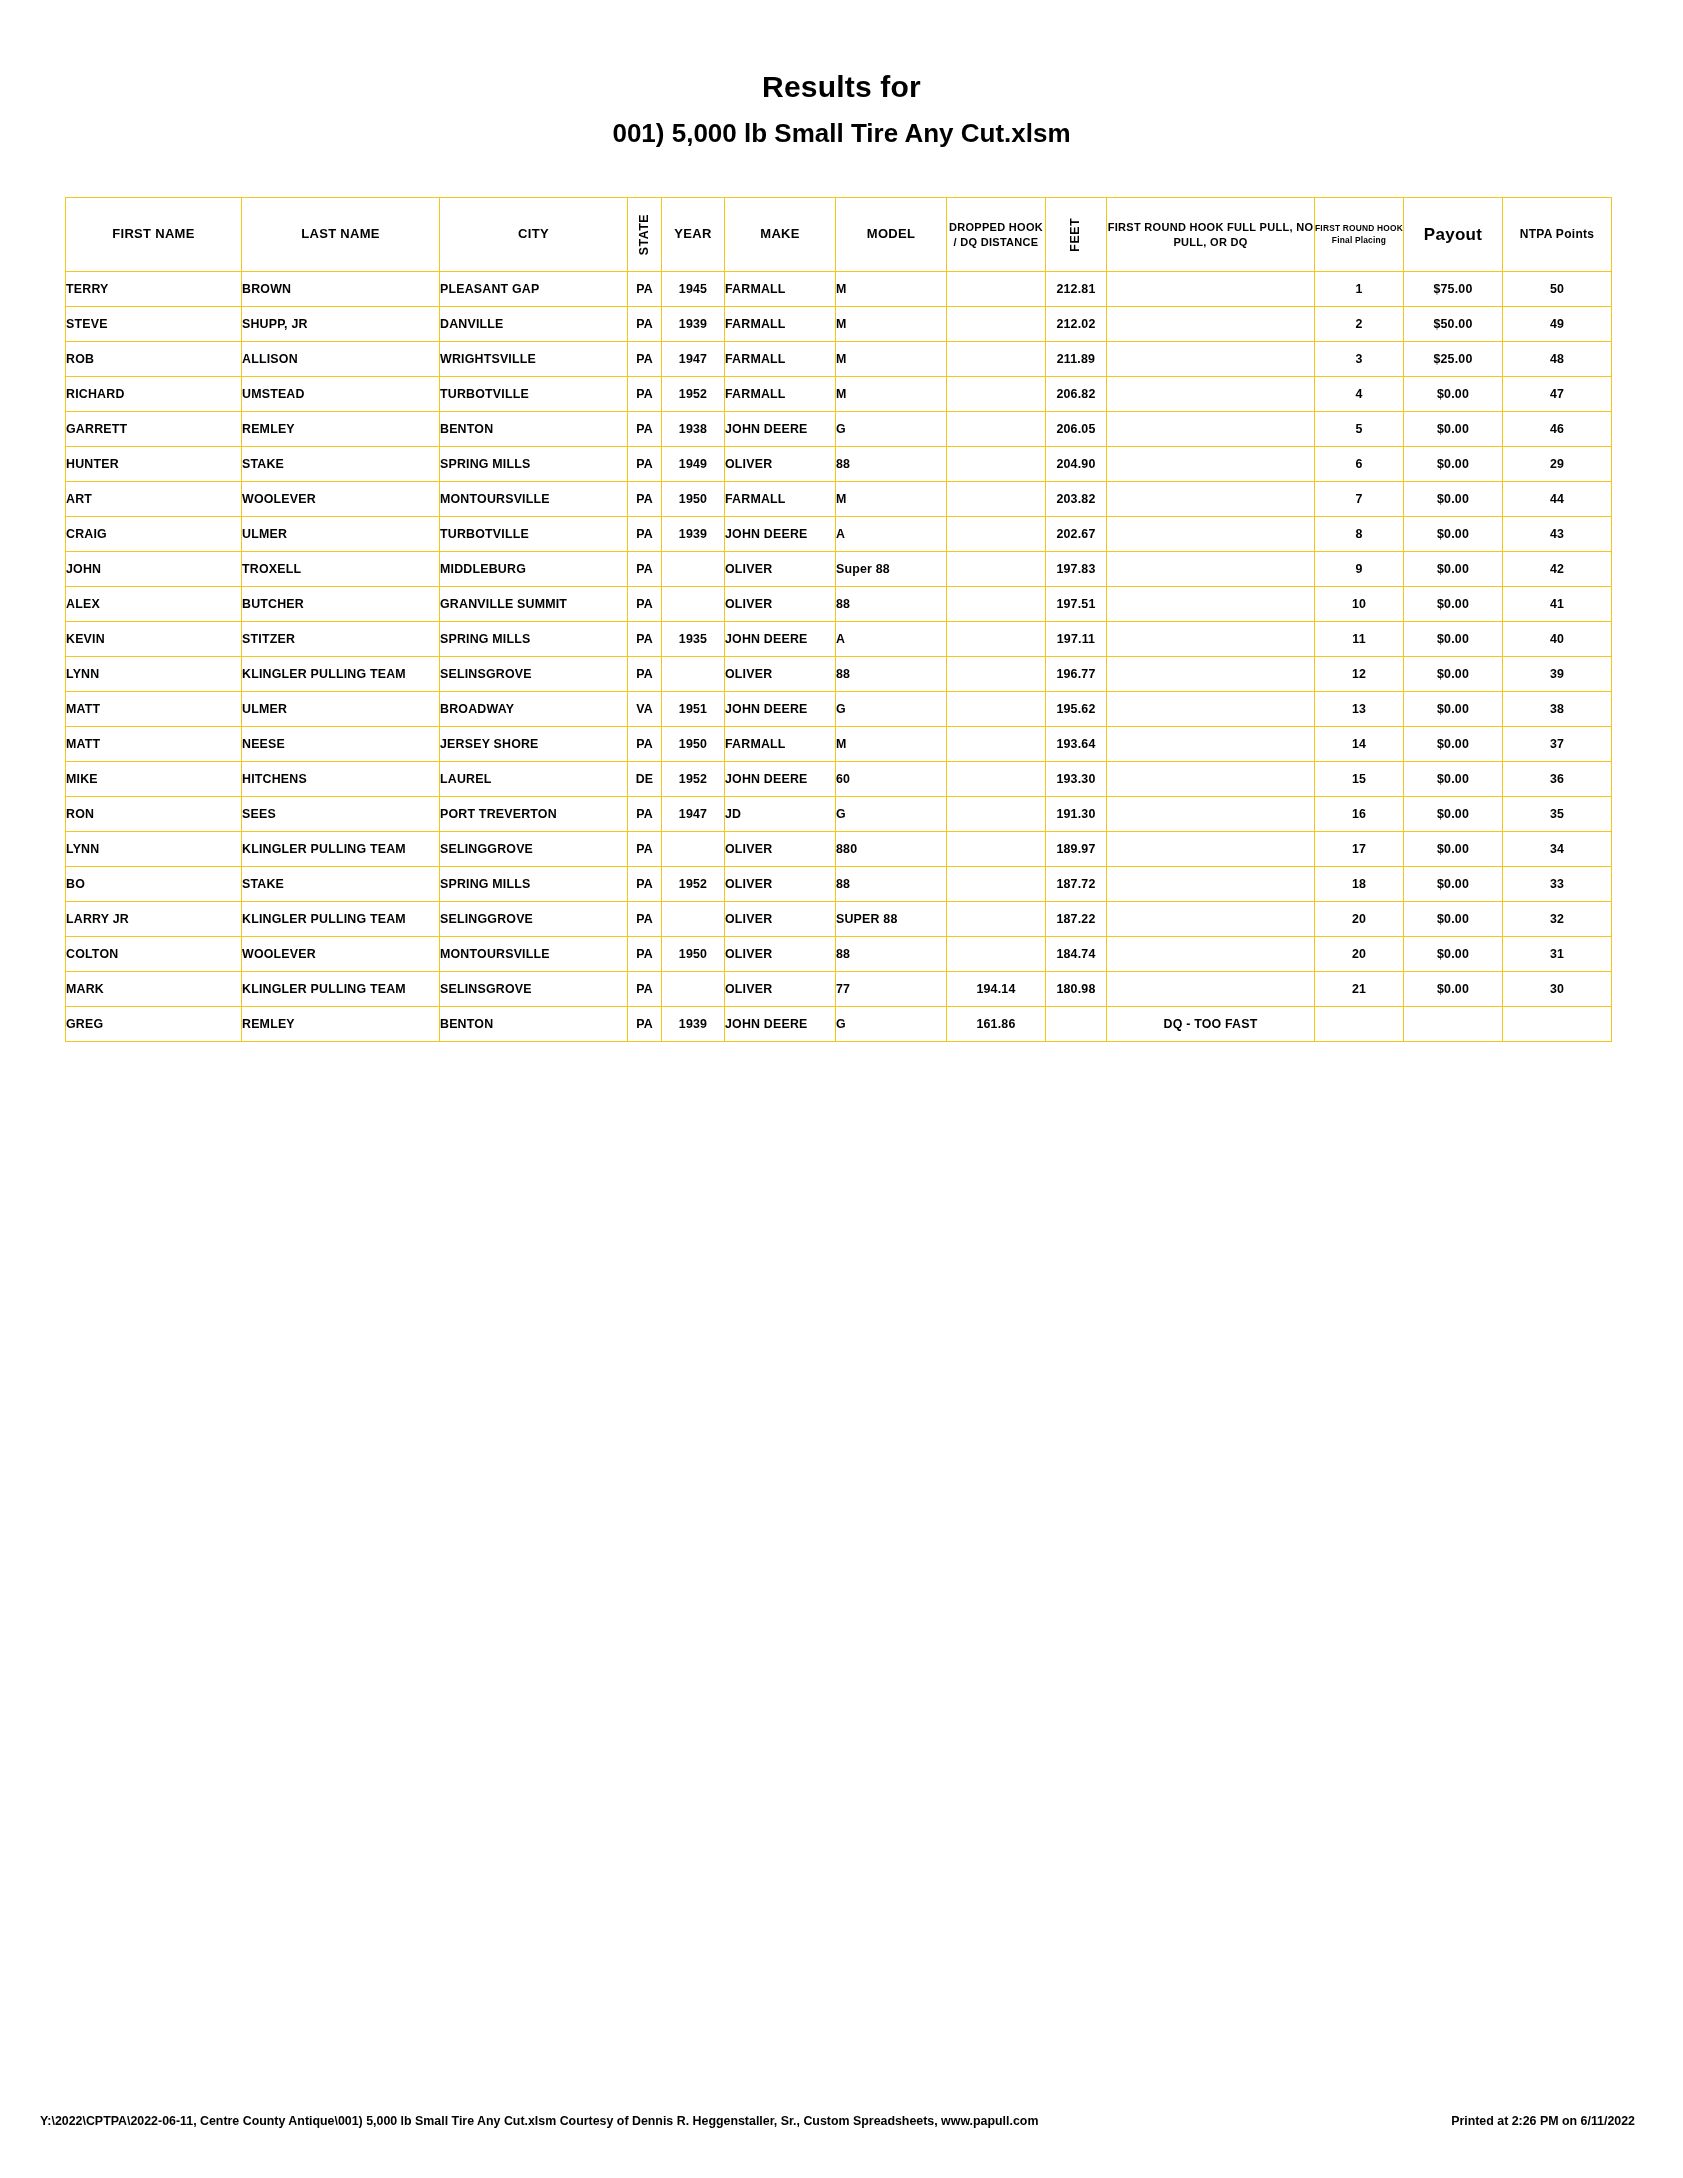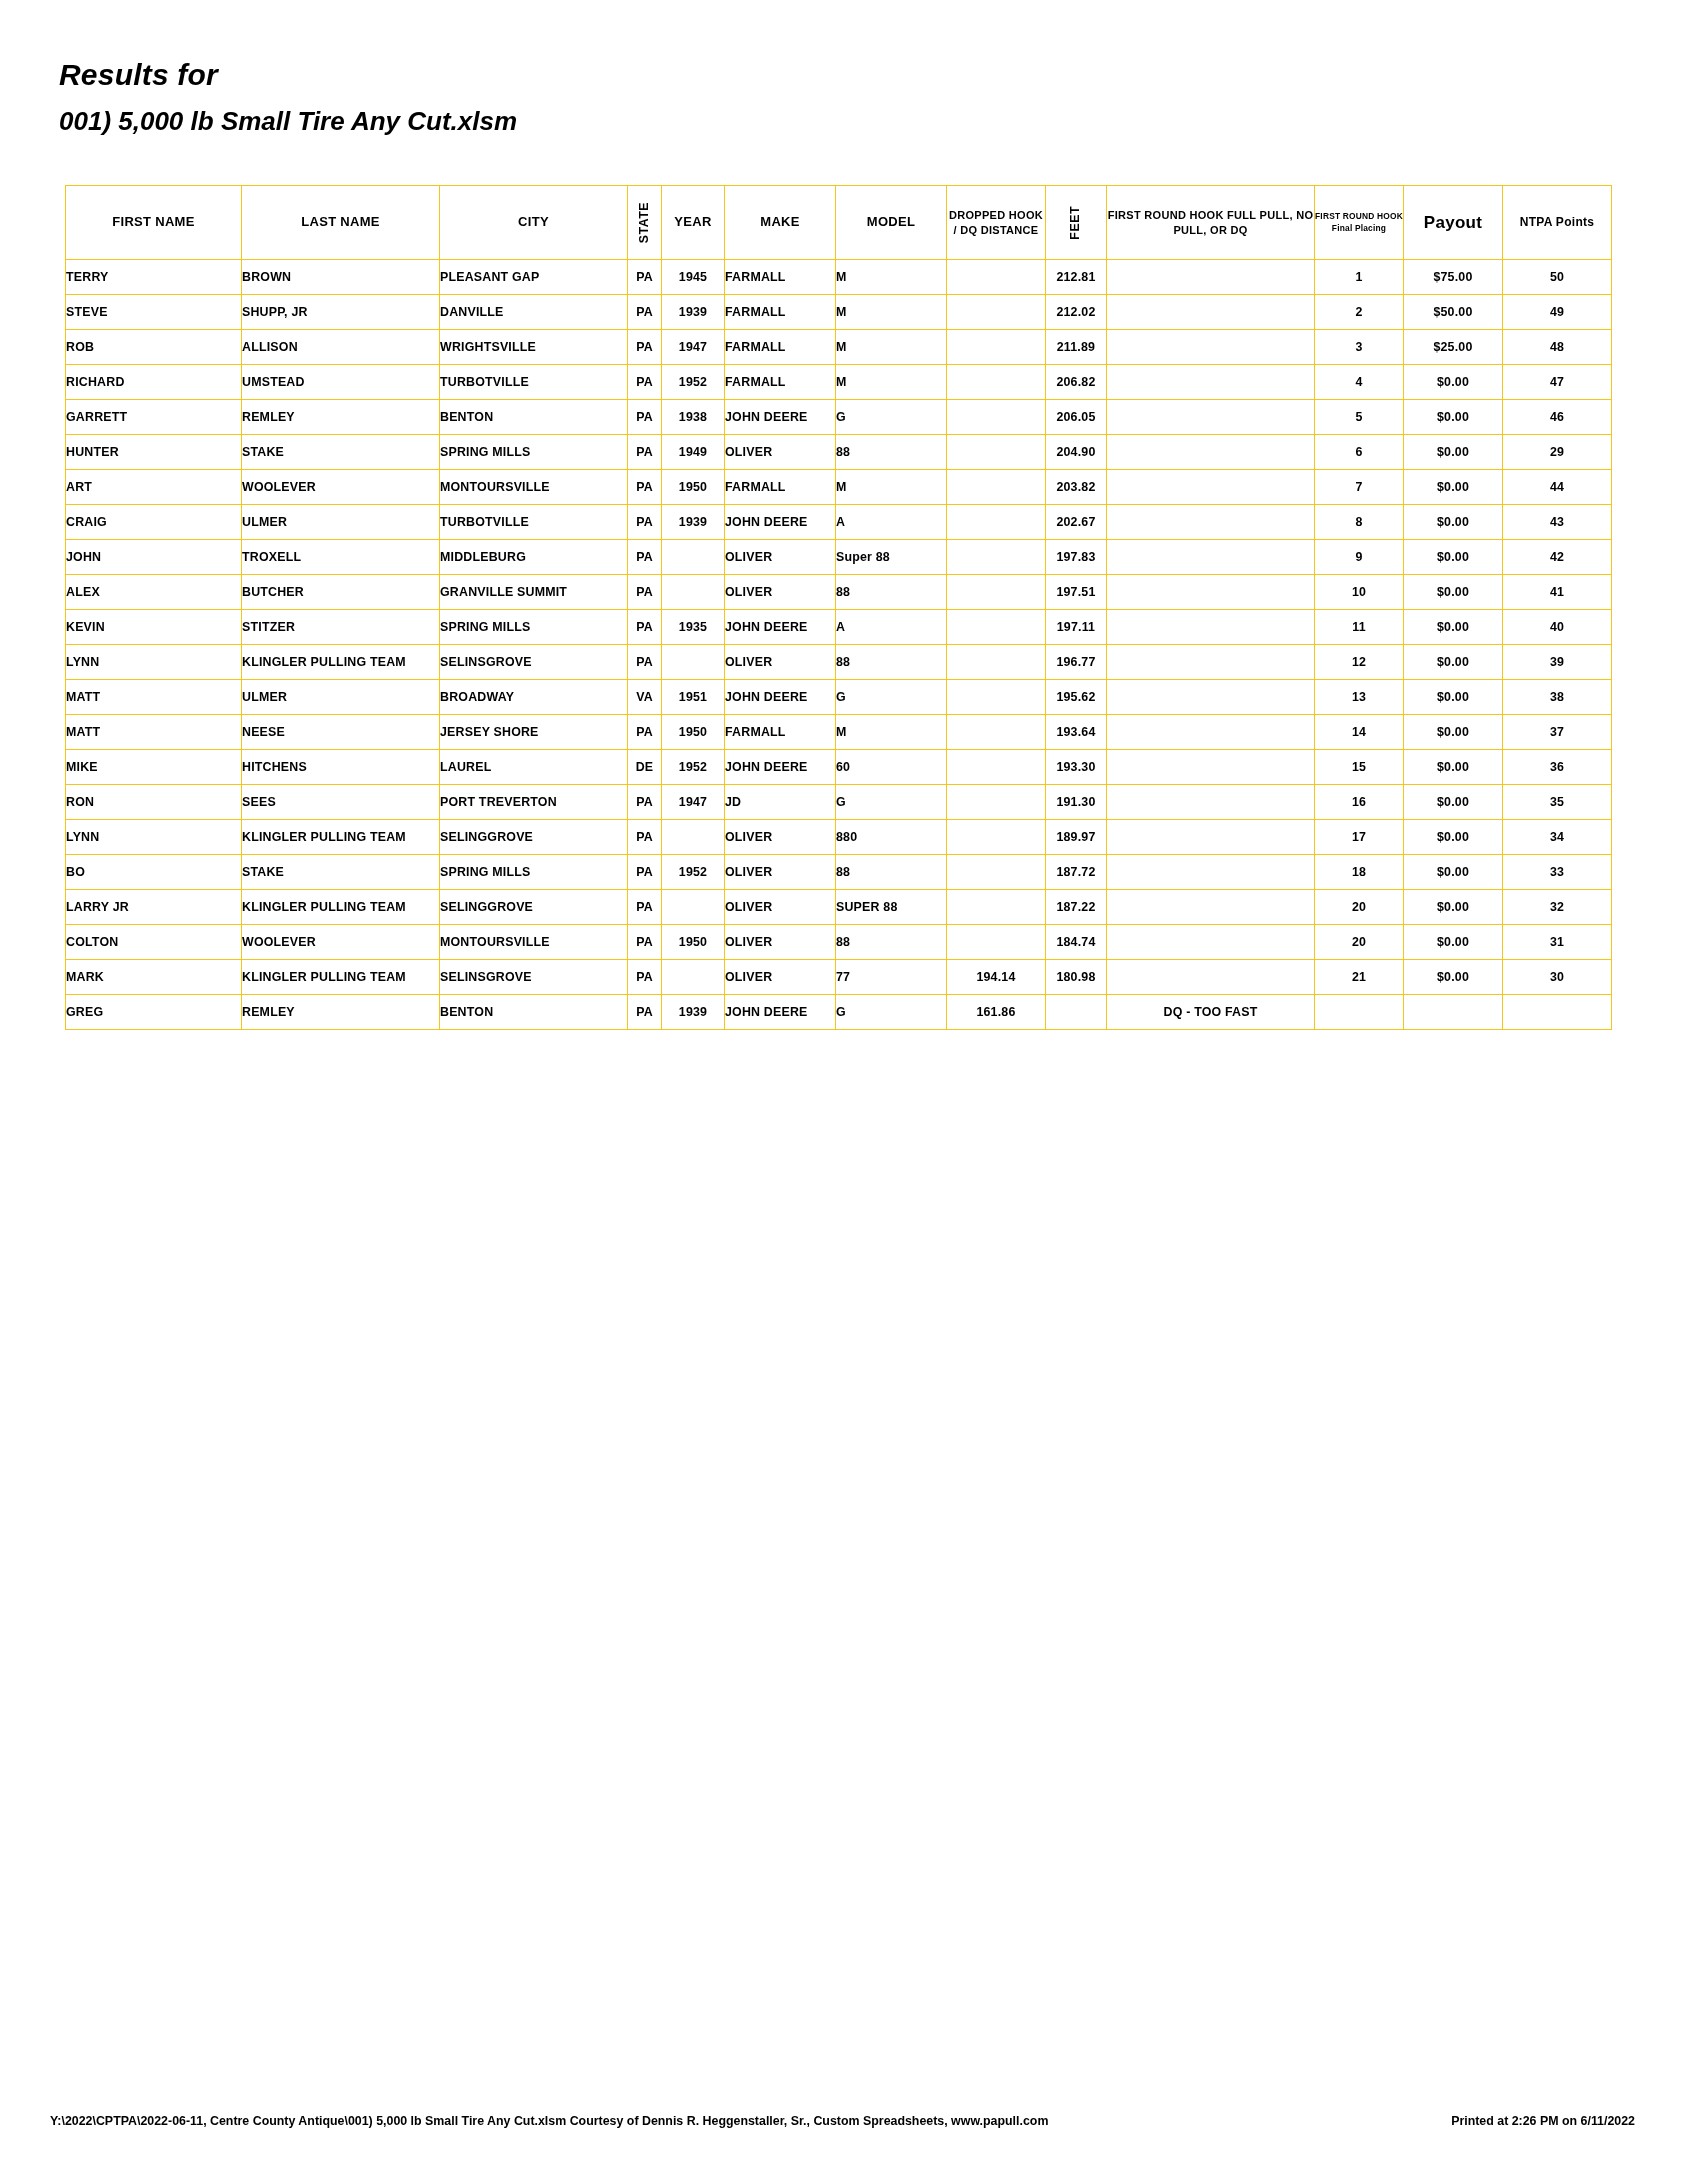--- a/index.html
+++ b/index.html
@@ -15,23 +15,22 @@
     position: relative;
   }
   .page {
     width: 1683px;
     height: 2178px;
     box-sizing: border-box;
     padding: 48px 59px 0 59px;
     position: relative;
   }
   .title-block {
-    text-align: left;
-    margin-top: 10px;
-    font-style: italic;
+    text-align: center;
+    margin-top: 22px;
   }
   .title-line1 {
     font-size: 30px;
     font-weight: bold;
     letter-spacing: 0.2px;
   }
   .title-line2 {
     font-size: 26px;
     font-weight: bold;
     margin-top: 14px;
@@ -107,21 +106,21 @@
   .col-model   { width: 111px; }
   .col-dropped { width: 99px; }
   .col-feet    { width: 61px; }
   .col-firstrd { width: 208px; }
   .col-placing { width: 89px; }
   .col-payout  { width: 99px; }
   .col-ntpa    { width: 109px; }
 
   .footer {
     position: absolute;
-    left: 50px;
+    left: 40px;
     right: 48px;
     bottom: 46px;
     font-size: 12.4px;
     font-weight: bold;
     line-height: 1.7;
   }
   .footer-row {
     display: flex;
     justify-content: space-between;
     align-items: flex-start;

